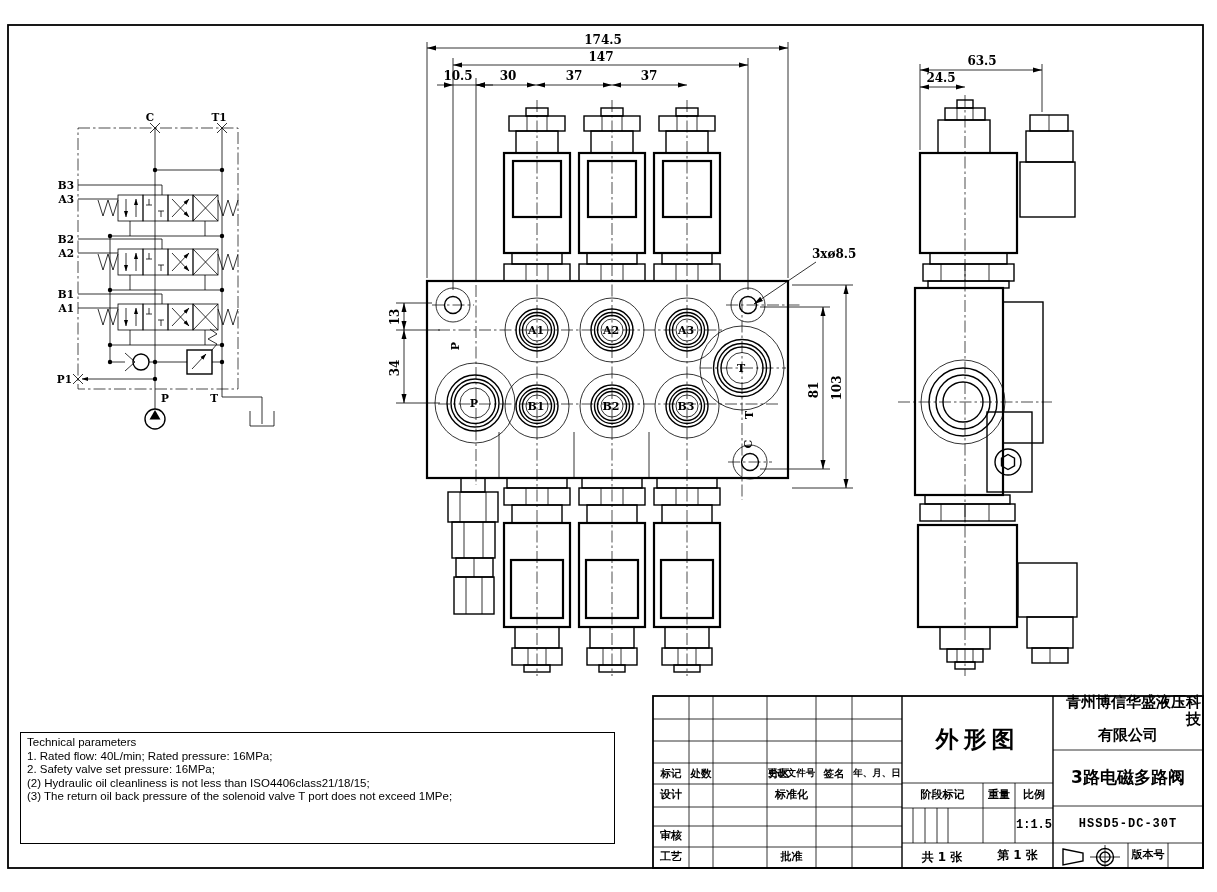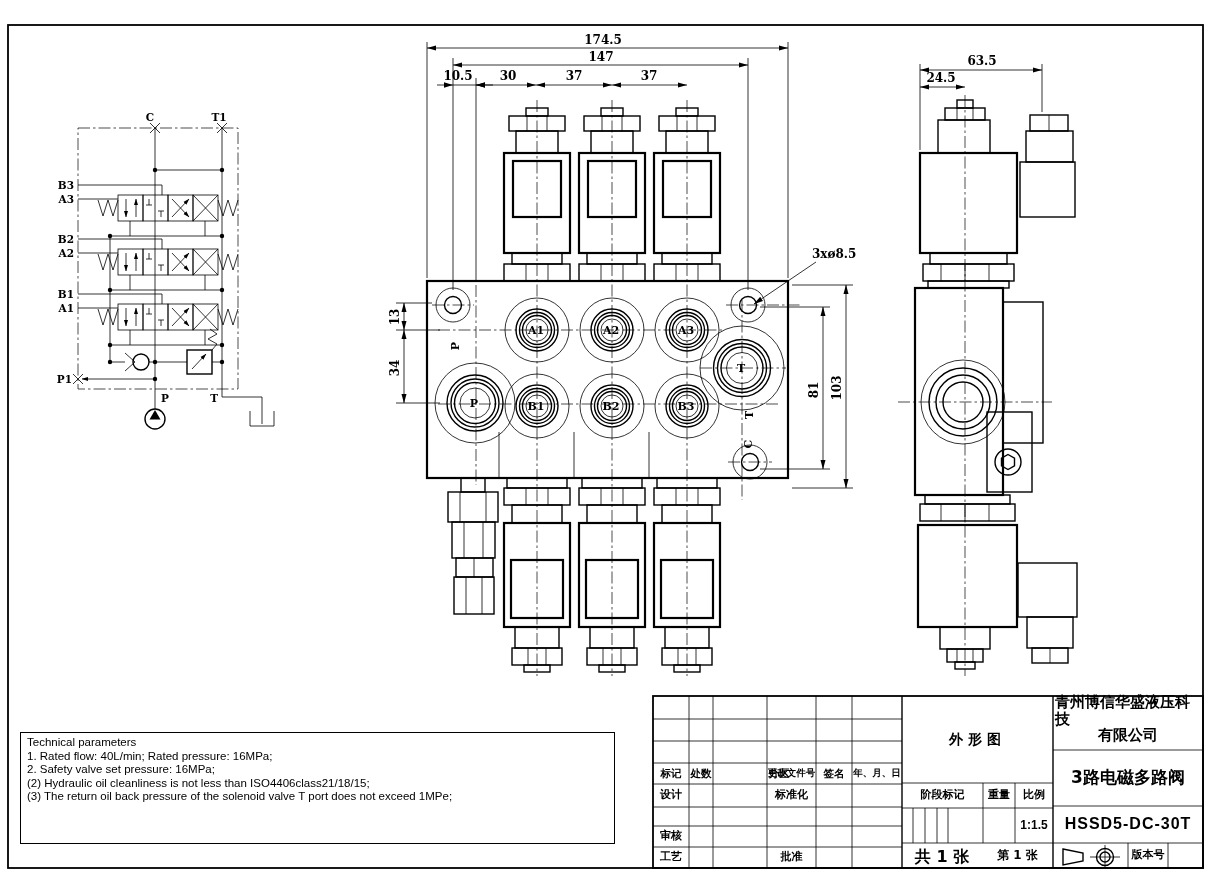--- a/index.html
+++ b/index.html
@@ -8,25 +8,25 @@
   svg{position:absolute;left:0;top:0;}
   svg line,svg rect,svg circle,svg path,svg polyline,svg polygon{stroke:#000;fill:none;}
   .t{stroke-width:0.8;} .m{stroke-width:1.4;} .k{stroke-width:2.2;}
   .c{stroke-width:0.7;stroke-dasharray:12 3 2.5 3;}
   .d{stroke-width:0.8;}
   .dot{fill:#000;stroke:none;}
   .fill{fill:#000;stroke:none;}
   svg text{fill:#000;stroke:none;font-family:"DejaVu Serif",serif;font-weight:bold;}
   .f10{font-size:10.5px;} .f11{font-size:11px;} .f12{font-size:12px;}
   .ov{position:absolute;display:flex;align-items:center;justify-content:center;
-      text-align:left;font-weight:bold;font-family:"DejaVu Sans",sans-serif;line-height:1.15;}
+      text-align:right;font-weight:bold;font-family:"DejaVu Sans",sans-serif;line-height:1.15;}
   #tech{position:absolute;left:20px;top:706px;width:595px;height:112px;border:1px solid #000;
         font-family:"Liberation Sans",sans-serif;font-size:11.5px;line-height:13.6px;
         padding:3px 0 0 6px;box-sizing:border-box;white-space:nowrap;overflow:hidden;margin-top:26px;}
-  .serif{font-family:Liberation Sans, sans-serif;}
+  .serif{font-family:Liberation Mono, monospace;}
 </style>
 </head>
 <body>
 
 <div id="sheet">
 
 <svg width="1217" height="892" viewBox="0 0 1217 892">
   <defs>
     <marker id="ae" viewBox="0 0 12 8" refX="11.5" refY="4" markerWidth="12" markerHeight="8" orient="auto-start-reverse">
       <path d="M12,4 L0,0.8 L0,7.2 Z" class="fill"></path>
@@ -437,27 +437,27 @@
 <div class="ov" style="left:767px;top:763px;width:49px;height:21px;font-size:9.5px">更改文件号</div>
 <div class="ov" style="left:816px;top:763px;width:36px;height:21px;font-size:10.5px">签名</div>
 <div class="ov" style="left:852px;top:763px;width:50px;height:21px;font-size:9.5px">年、月、日</div>
 
 <div class="ov" style="left:653px;top:784px;width:36px;height:23px;font-size:11px">设计</div>
 <div class="ov" style="left:767px;top:784px;width:49px;height:23px;font-size:11px">标准化</div>
 <div class="ov" style="left:653px;top:826px;width:36px;height:21px;font-size:11px">审核</div>
 <div class="ov" style="left:653px;top:847px;width:36px;height:21px;font-size:11px">工艺</div>
 <div class="ov" style="left:767px;top:847px;width:49px;height:21px;font-size:11px">批准</div>
 
-<div class="ov" style="left:902px;top:696px;width:151px;height:87px;font-size:14px;letter-spacing:5px">外形图</div>
+<div class="ov" style="left:902px;top:696px;width:151px;height:87px;font-size:23px;letter-spacing:5px">外形图</div>
 <div class="ov" style="left:902px;top:783px;width:81px;height:25px;font-size:11px">阶段标记</div>
 <div class="ov" style="left:983px;top:783px;width:32px;height:25px;font-size:11px">重量</div>
 <div class="ov" style="left:1015px;top:783px;width:38px;height:25px;font-size:11px">比例</div>
 <div class="ov serif" style="left:1015px;top:808px;width:38px;height:35px;font-size:12px">1:1.5</div>
-<div class="ov" style="left:902px;top:843px;width:80px;height:29px;font-size:16px">共 1 张</div>
+<div class="ov" style="left:902px;top:843px;width:80px;height:29px;font-size:12px">共 1 张</div>
 <div class="ov" style="left:982px;top:843px;width:71px;height:25px;font-size:12px">第 1 张</div>
 
 <div class="ov" style="left:1055px;top:699px;width:146px;height:24px;font-size:15px">青州博信华盛液压科技</div>
 <div class="ov" style="left:1055px;top:724px;width:146px;height:24px;font-size:15px">有限公司</div>
 <div class="ov" style="left:1053px;top:752px;width:150px;height:52px;font-size:17px">3路电磁多路阀</div>
-<div class="ov serif" style="left:1053px;top:808px;width:150px;height:33px;font-size:16px;letter-spacing:1px">HSSD5-DC-30T</div>
+<div class="ov serif" style="left:1053px;top:808px;width:150px;height:33px;font-size:12px;letter-spacing:1px">HSSD5-DC-30T</div>
 <div class="ov" style="left:1128px;top:843px;width:40px;height:25px;font-size:11px">版本号</div>
 
 </div>
 
 </body></html>

